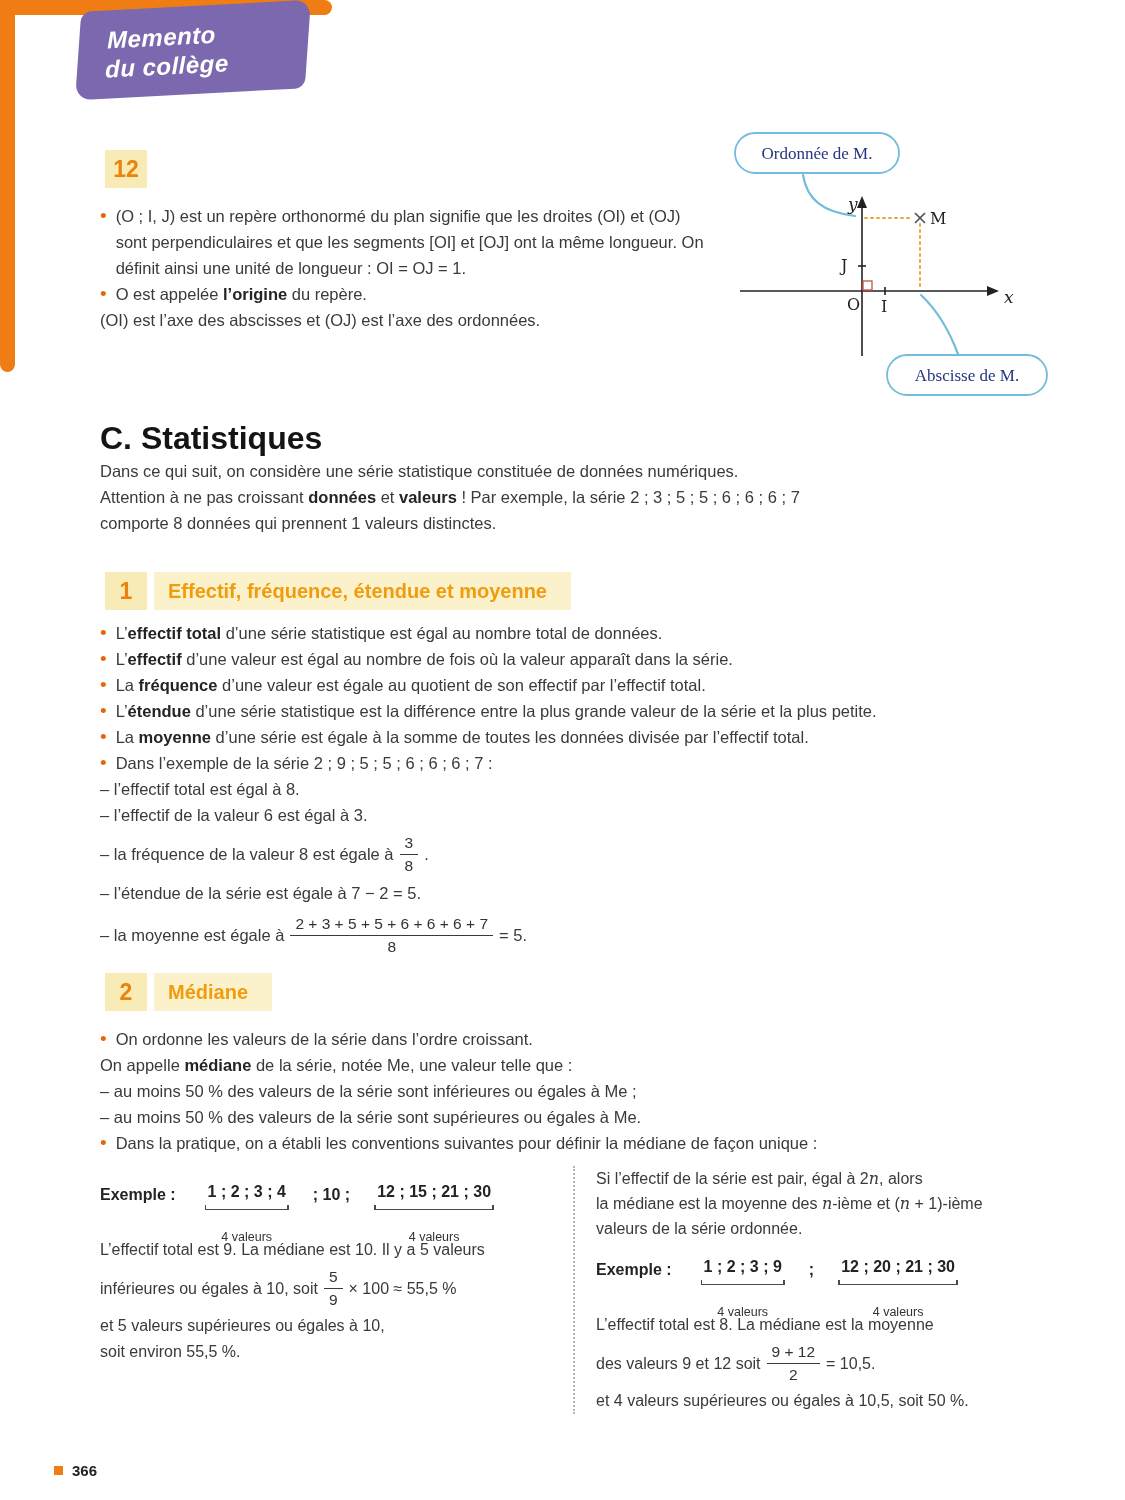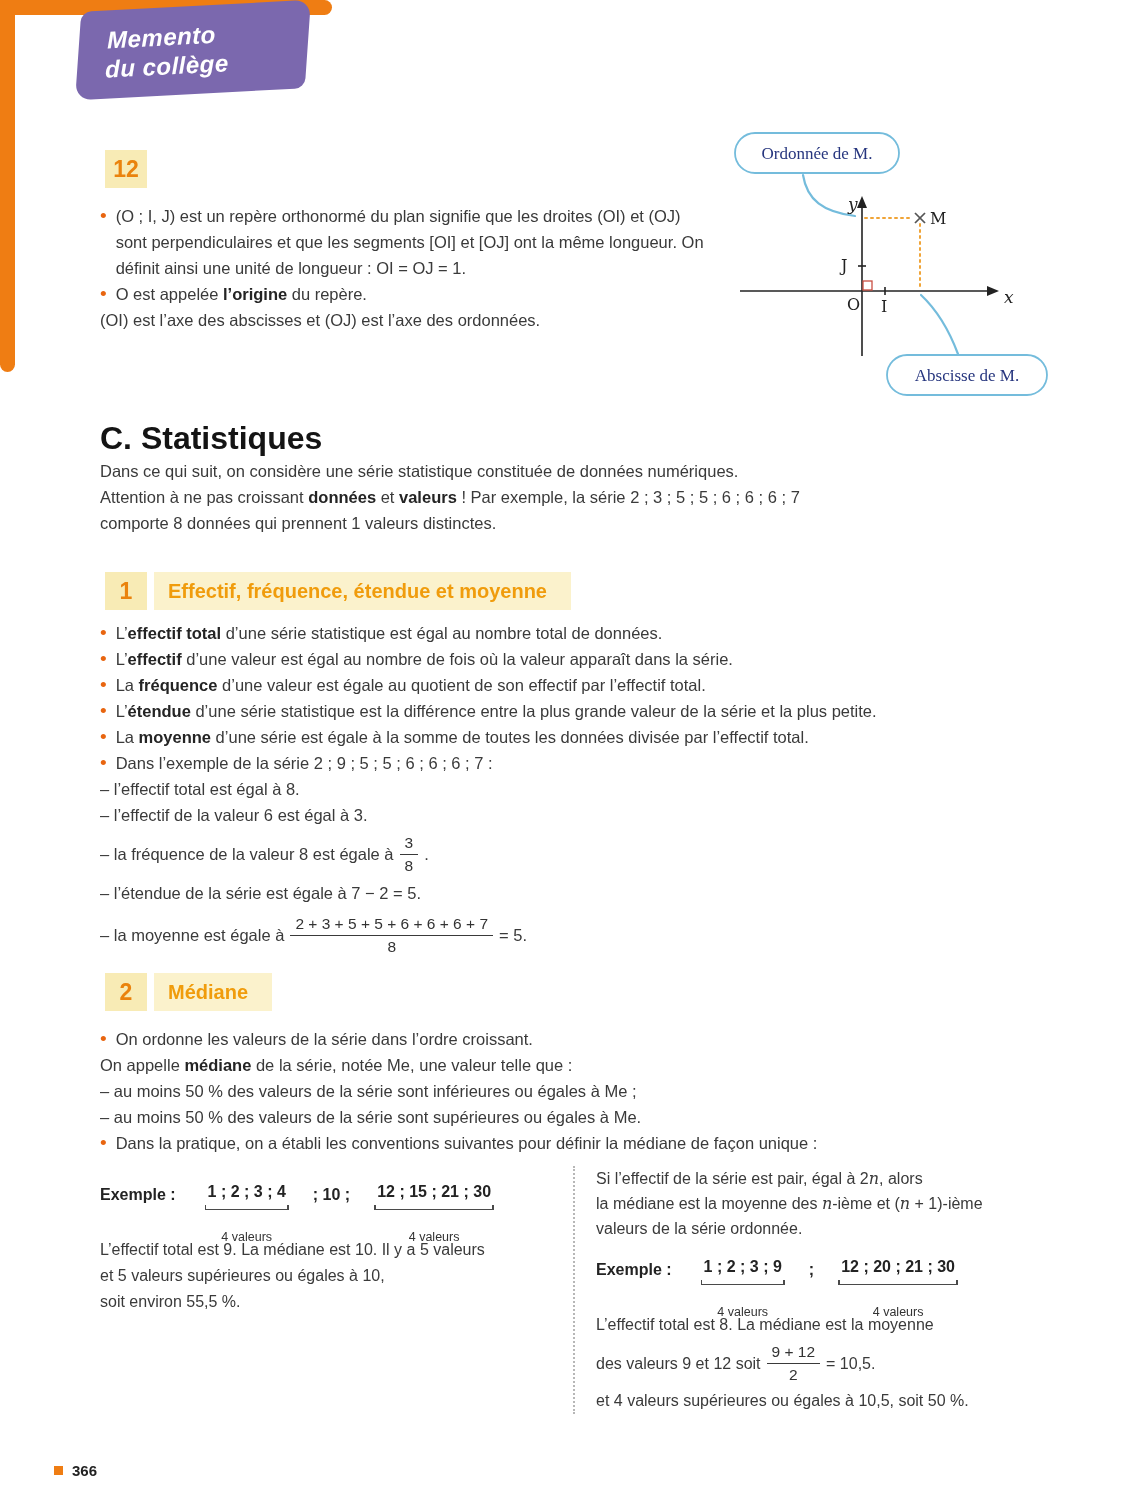--- a/index.html
+++ b/index.html
@@ -219,20 +219,28 @@
   <div class="columns">
 
     <div class="col">
       <div class="serie-line">
         <span class="exemple">Exemple :</span>
         <span class="grp"><span>1 ; 2 ; 3 ; 4</span><span class="brace-label">4 valeurs</span></span>
         <span> ; 10 ; </span>
         <span class="grp"><span>12 ; 15 ; 21 ; 30</span><span class="brace-label">4 valeurs</span></span>
       </div>
       <div class="line">L’effectif total est 9. La médiane est 10. Il y a 5 valeurs</div>
+      <div class="frac-line">
+        <span>inférieures ou égales à 10, soit </span>
+        <span class="frac">
+          <span class="fnum">5</span>
+          <span class="fden">9</span>
+        </span>
+        <span> × 100 ≈ 55,5 %</span>
+      </div>
       <div class="line">et 5 valeurs supérieures ou égales à 10,</div>
       <div class="line">soit environ 55,5 %.</div>
     </div>
 
     <div class="col-divider"></div>
 
     <div class="col">
       <div class="rich"><span>Si l’effectif de la série est pair, égal à 2</span><span class="i">n</span><span>, alors
 la médiane est la moyenne des </span><span class="i">n</span><span>-ième et (</span><span class="i">n</span><span> + 1)-ième
 valeurs de la série ordonnée.</span></div>

